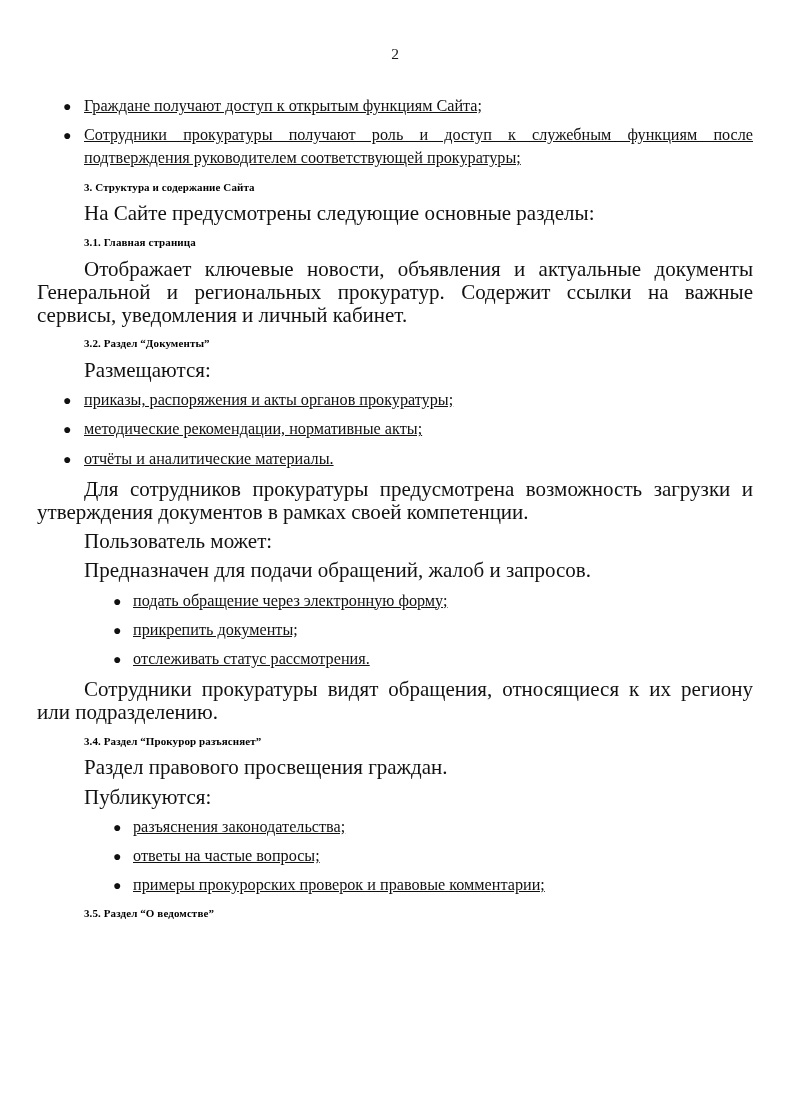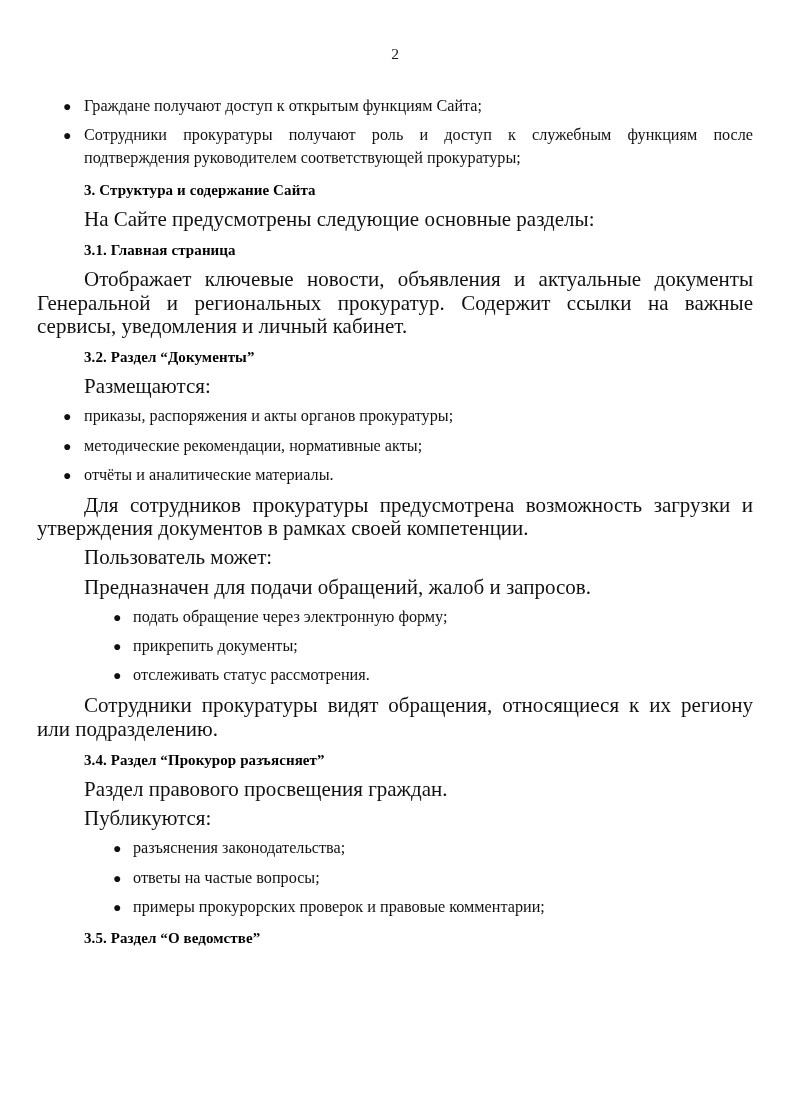--- a/index.html
+++ b/index.html
@@ -36,21 +36,21 @@
   
   .content {
     position: absolute;
     top: 88px;
     left: 37px;
     width: 716px;   
   }
 
   
   .heading {
-    font-size: 15px;
+    font-size: 11px;
     font-weight: bold;
     line-height: 1.35;
     margin: 0;
     padding: 9px 0 2px 47px;   
     letter-spacing: 0.1px;
     color: #000;
   }
 
   
   .para {
@@ -119,20 +119,21 @@
     padding-left: 96px;
     text-align: left;
   }
   .bullets.level2 li .bullet-dot {
     left: 76px;
   }
 
   
   .bullets li .li-text {
     display: block;
+    text-decoration: underline;
   }
 </style>
 </head>
 <body>
 
 <div class="page">
 
   <div class="page-number">2</div>
 
   <div class="content">

